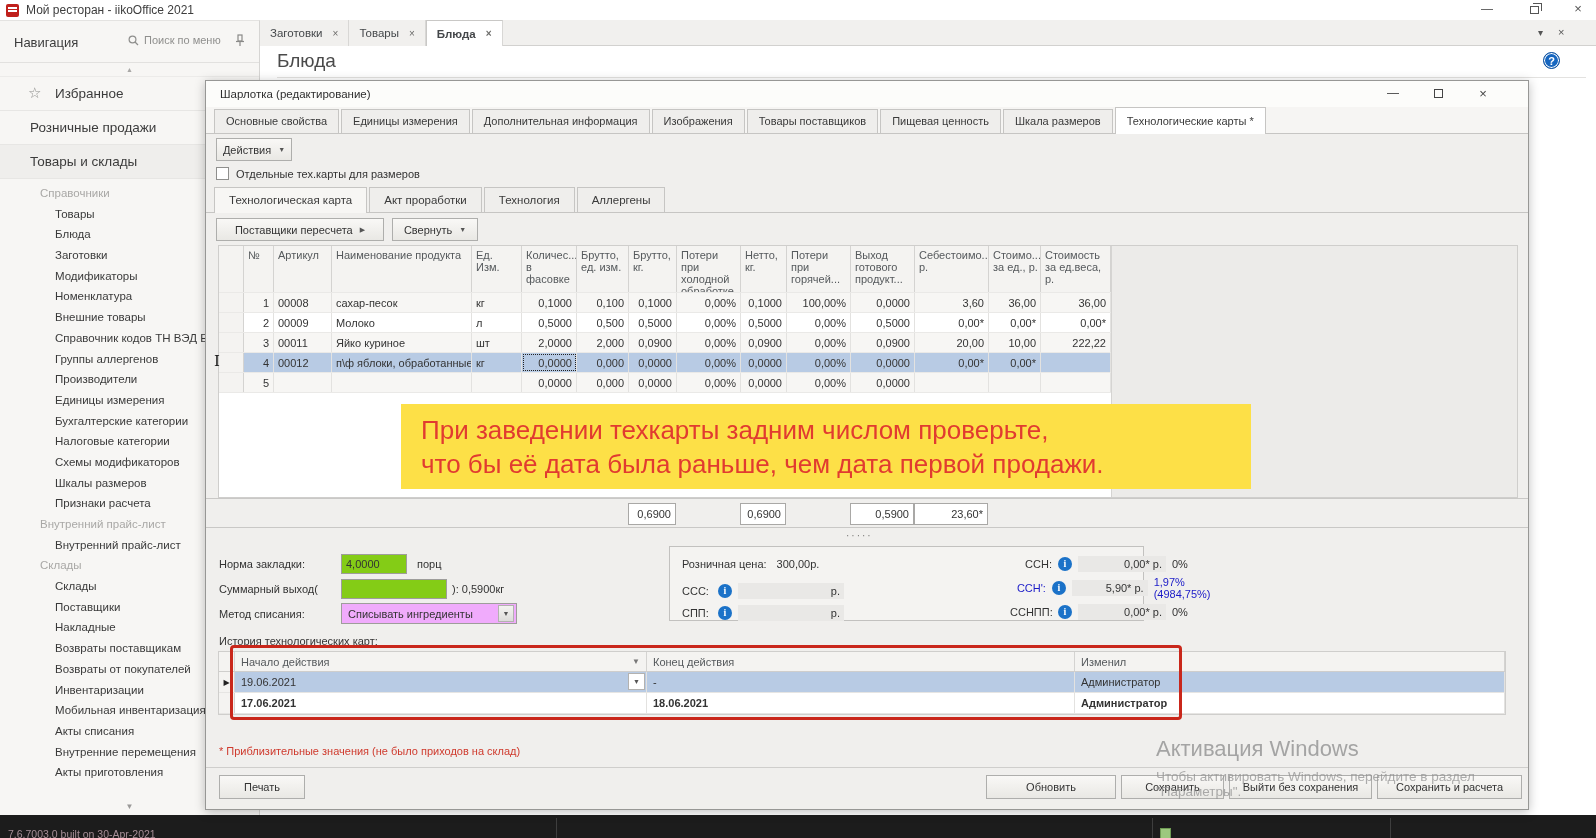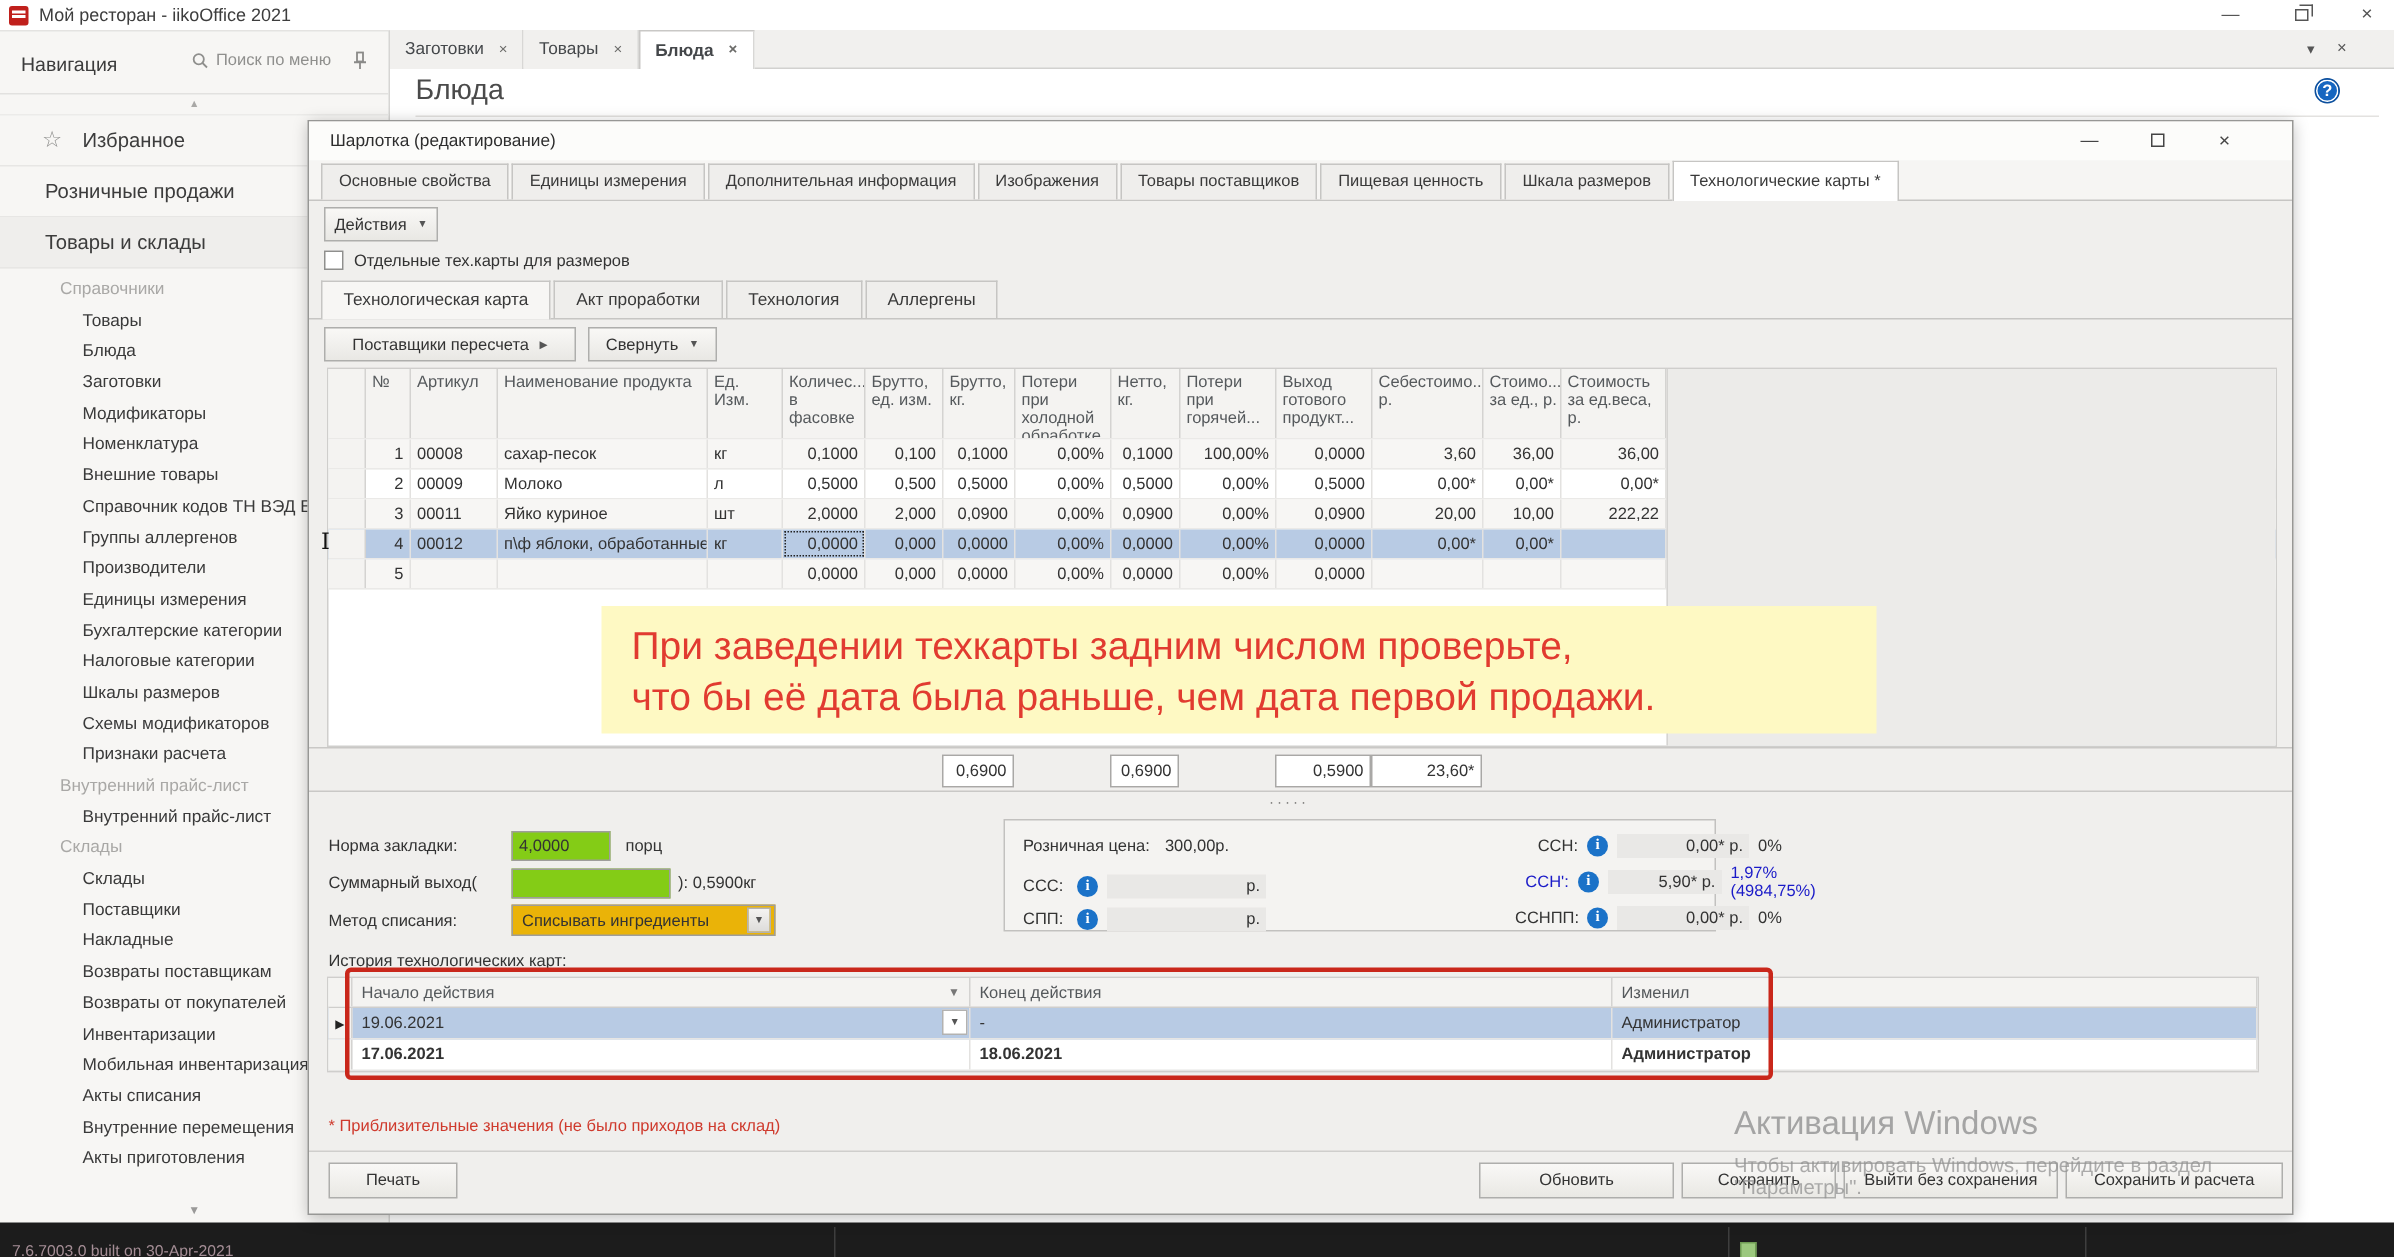--- a/index.html
+++ b/index.html
@@ -83,31 +83,31 @@
   .thead .tc { border-right:1px solid #d4d3d1; color:#55595c; white-space:pre-line; line-height:12px; align-items:flex-start; padding-top:3px; }
   .rowhdr { width:25px; background:#f4f3f1; border-right:1px solid #d4d3d1; flex:none; }
   .num { justify-content:flex-end; }
   .trow.alt  { background:#f7f6f4; }
   .trow.sel  { background:#b8cbe4; }
   .trow.sel .rowhdr { background:#f4f3f1; }
   .trow { border-bottom:1px solid #eAe9e7; }
   .focus-cell { outline:1px dotted #222; outline-offset:-2px; }
 
   
-  .warn { position:absolute; left:195px; top:323px; width:850px; height:85px; background:#fef9c3; color:#e13b30; font-size:26px; line-height:34px; padding:9px 0 0 20px; z-index:3; }
+  .warn { position:absolute; left:195px; top:323px; width:850px; height:85px; background:#fde047; color:#e13b30; font-size:26px; line-height:34px; padding:9px 0 0 20px; z-index:3; }
 
   
   .totals { position:absolute; left:0; top:417px; width:100%; height:30px; background:#f0efed; border-top:1px solid #c9c8c6; border-bottom:1px solid #c9c8c6; }
   .tot-box { position:absolute; top:4px; height:22px; background:#fff; border:1px solid #a9a8a6; font-size:11px; display:flex; align-items:center; justify-content:flex-end; padding-right:4px; }
   .dots { position:absolute; left:640px; top:449px; color:#7a7a78; font-size:10px; letter-spacing:2px; }
 
   
   .flabel { position:absolute; font-size:11px; color:#333; }
   .finput { position:absolute; background:#84cc16; border:1px solid #9e9d9b; height:20px; font-size:11px; padding:0 4px; display:flex; align-items:center; }
-  .fselect { position:absolute; background:#eab308; border:1px solid #9e9d9b; height:21px; font-size:11px; padding:0 2px 0 6px; display:flex; align-items:center; justify-content:space-between; }
+  .fselect { position:absolute; background:#f0abfc; border:1px solid #9e9d9b; height:21px; font-size:11px; padding:0 2px 0 6px; display:flex; align-items:center; justify-content:space-between; }
   .dd-btn { width:16px; height:17px; background:linear-gradient(#f4f3f1,#dddcda); border:1px solid #b3b2b0; text-align:center; line-height:15px; font-size:7px; color:#555; }
 
   .price-panel { position:absolute; left:463px; top:465px; width:475px; height:75px; background:#f4f3f1; border:1px solid #c2c1bf; }
   .pp-row { position:absolute; height:16px; display:flex; align-items:center; gap:6px; font-size:11px; }
   .info-ico { width:14px; height:14px; border-radius:50%; background:#1b72c8; color:#fff; font-size:10px; font-weight:bold; text-align:center; line-height:14px; font-family:"Liberation Serif", serif; flex:none; }
   .val-box { background:#e9e8e6; height:16px; display:flex; align-items:center; justify-content:flex-end; padding-right:4px; }
   .blue { color:#1a1ac8; }
 
   
   .hist { position:absolute; left:12px; top:570px; width:1288px; background:#fff; border:1px solid #cfcecc; }
@@ -176,22 +176,22 @@
         <div class="tree-row item">Заготовки</div>
         <div class="tree-row item">Модификаторы</div>
         <div class="tree-row item">Номенклатура</div>
         <div class="tree-row item">Внешние товары</div>
         <div class="tree-row item">Справочник кодов ТН ВЭД ЕАЭС</div>
         <div class="tree-row item">Группы аллергенов</div>
         <div class="tree-row item">Производители</div>
         <div class="tree-row item">Единицы измерения</div>
         <div class="tree-row item">Бухгалтерские категории</div>
         <div class="tree-row item">Налоговые категории</div>
+        <div class="tree-row item">Схемы модификаторов</div>
         <div class="tree-row item">Шкалы размеров</div>
-        <div class="tree-row item">Схемы модификаторов</div>
         <div class="tree-row item">Признаки расчета</div>
         <div class="tree-row group">Внутренний прайс-лист</div>
         <div class="tree-row item">Внутренний прайс-лист</div>
         <div class="tree-row group">Склады</div>
         <div class="tree-row item">Склады</div>
         <div class="tree-row item">Поставщики</div>
         <div class="tree-row item">Накладные</div>
         <div class="tree-row item">Возвраты поставщикам</div>
         <div class="tree-row item">Возвраты от покупателей</div>
         <div class="tree-row item">Инвентаризации</div>

